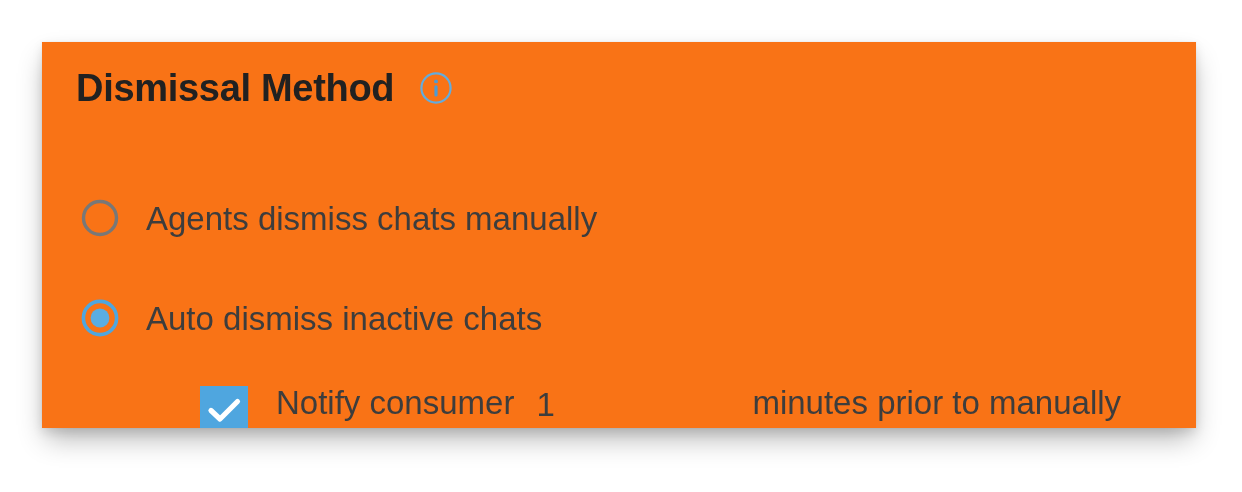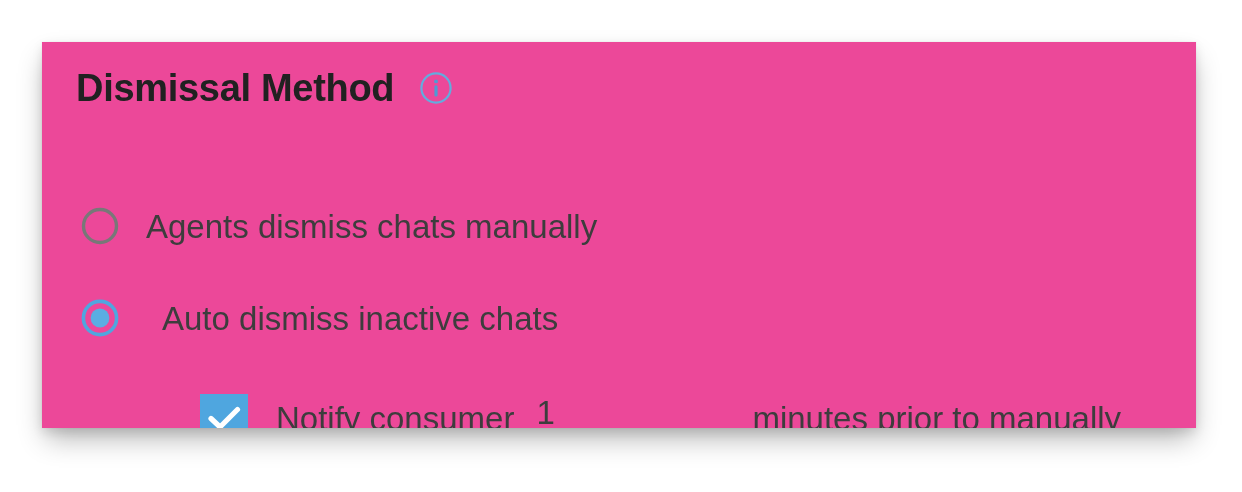--- a/index.html
+++ b/index.html
@@ -16,21 +16,21 @@
     -webkit-font-smoothing: antialiased;
   }
 
   
   #settings-card {
     position: absolute;
     left: 42px;
     top: 42px;
     width: 1154px;
     height: 386px;
-    background: #ec4899;
+    background: #f97316;
     box-shadow:
       0 14px 26px -4px rgba(0,0,0,0.30),
       0 4px 10px rgba(0,0,0,0.10),
       0 0 0 0.5px rgba(0,0,0,0.03);
     overflow: hidden;
     box-sizing: border-box;
   }
 
   
   .card-header {
@@ -57,44 +57,44 @@
     flex: none;
   }
 
   
   .option-row {
     position: absolute;
     display: flex;
     align-items: center;
     left: 38px;
   }
-  #row-manual  { top: 164px; }
-  #row-auto    { top: 256px; gap: 16px; }
+  #row-manual  { top: 156px; }
+  #row-auto    { top: 256px; }
 
   .radio {
     width: 40px;
     height: 40px;
     flex: none;
     display: block;
   }
   .option-label {
     margin-left: 26px;
     font-size: 33px;
     color: #3d3d3d;
     line-height: 1;
     white-space: nowrap;
   }
 
   
   #row-notify {
     position: absolute;
     left: 158px;
-    top: 352px;
+    top: 344px;
     display: flex;
-    align-items: center;
+    align-items: flex-start;
   }
   .checkbox {
     width: 48px;
     height: 48px;
     flex: none;
     display: block;
   }
   .notify-label {
     margin-left: 28px;
     font-size: 33px;

